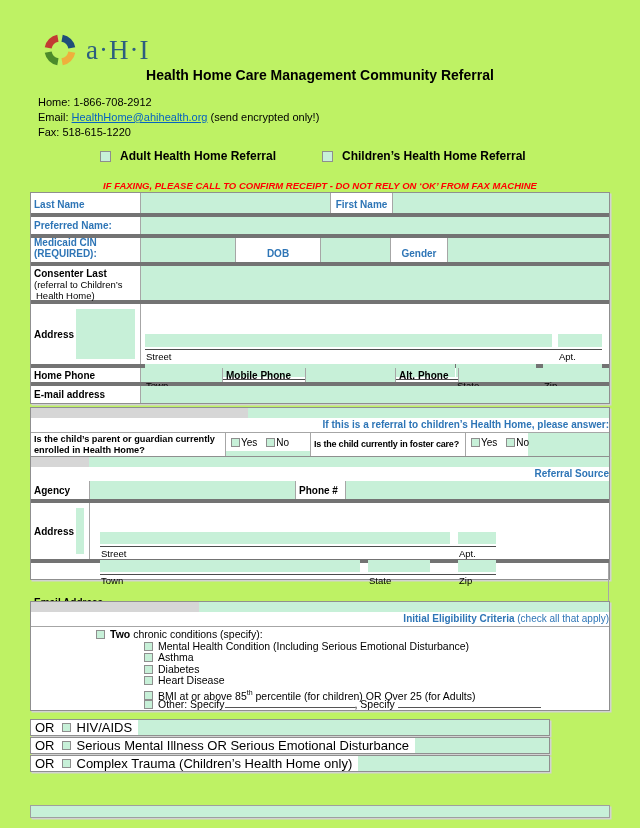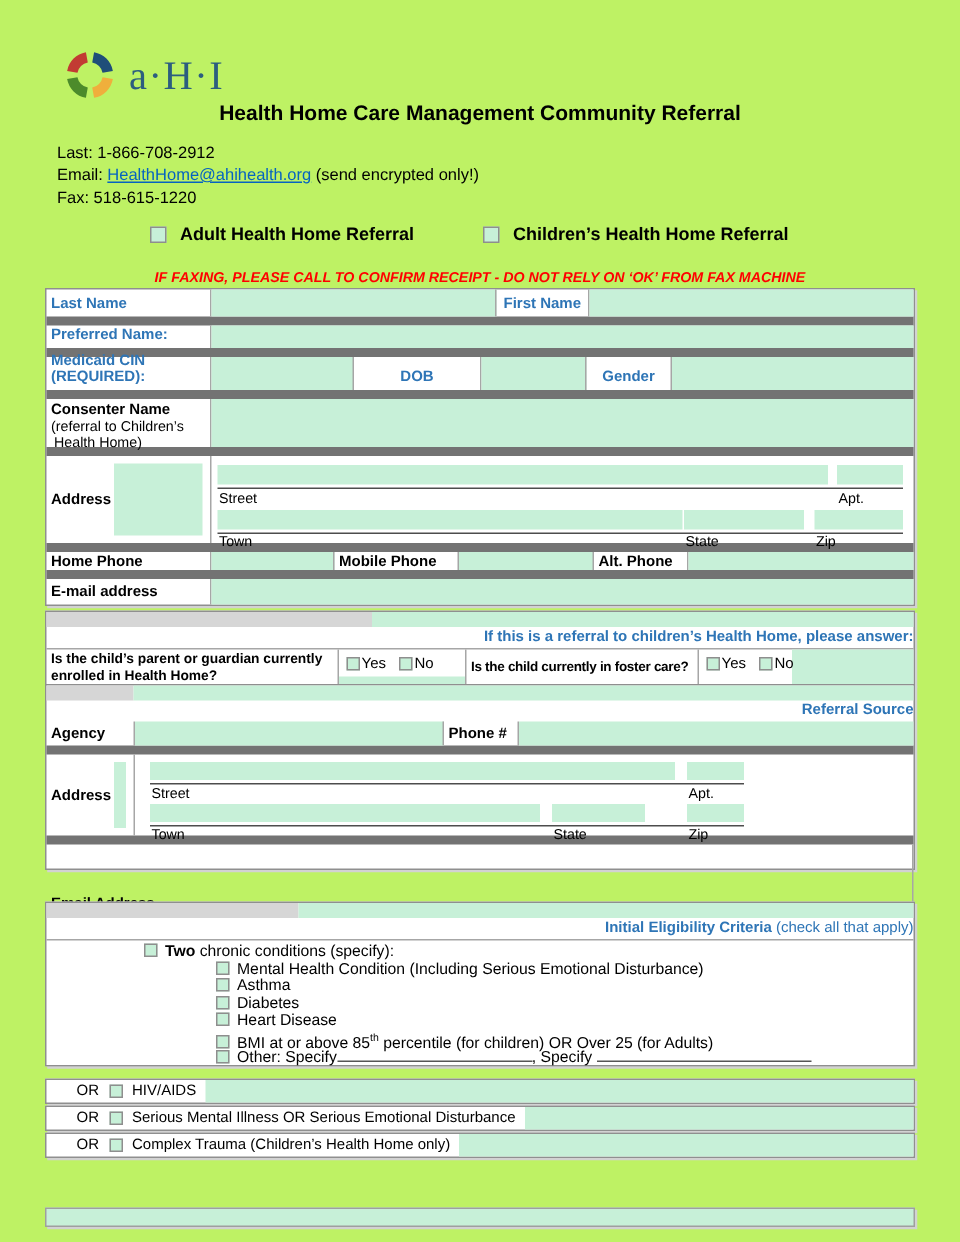--- a/index.html
+++ b/index.html
@@ -24,21 +24,21 @@
 
   
   .cb{display:inline-block;background:#C7F0D8;border:1px solid #8E8E8E;box-sizing:border-box;}
   .cb11{width:11px;height:11px;}
   .cb9{width:9px;height:9px;vertical-align:-1px;}
   .cb8{width:9px;height:9px;}
 
   
   .block{position:absolute;left:30px;width:580px;border:1px solid #8F8F8F;
          box-sizing:border-box;background:#fff;box-shadow:1.5px 1.5px 0 #d2d2d2;}
-  .trow{display:flex;border-bottom:6px solid #737373;box-sizing:border-box;}
+  .trow{display:flex;border-bottom:4px solid #737373;box-sizing:border-box;}
   .trow:last-child{border-bottom:none;}
   .cell{border-right:1px solid #A6A6A6;box-sizing:border-box;padding:2px 3px;position:relative;}
   .cell:last-child{border-right:none;}
   .grow{flex:1;}
   .green{background:#C7F0D8;}
   .lbl{font-size:10px;font-weight:bold;}
   .blue{color:#2E75B6;}
   .bottom{display:flex;align-items:flex-end;padding-bottom:3px;}
   .vcenter{display:flex;align-items:center;}
   .hcenter{justify-content:center;text-align:center;}
@@ -47,21 +47,21 @@
   .band-strip{display:flex;height:10px;}
   .strip-gray{background:#D6D6D6;height:100%;}
   .strip-green{background:#C7F0D8;flex:1;height:100%;}
   .band-text{font-size:10px;font-weight:bold;color:#2E75B6;padding:1px 0 1px 5px;height:12px;text-align:right;}
   .band-note{font-weight:normal;}
 
   
   .addr-label{display:flex;align-items:center;}
   .addr-label .lbl{flex:0 0 auto;}
   .addr-greenblock{flex:1;background:#C7F0D8;align-self:stretch;margin:3px 2px;}
-  .addr-right{position:relative;padding:0;}
+  .addr-right{position:relative;padding:0;margin-top:24px;}
   .bar{position:absolute;background:#C7F0D8;height:13px;}
   .rule{position:absolute;border-top:1px solid #4D4D4D;height:0;}
   .sublabel{position:absolute;font-size:9.5px;}
 
   
   .qtext{font-size:9.2px;font-weight:bold;line-height:11px;}
   .yn-cell{display:flex;flex-direction:column;padding:0;}
   .yn-row{display:flex;align-items:center;padding:4px 0 0 5px;font-size:10px;}
   .yn-row .yn{margin:0 9px 0 1px;}
   .yn-green{flex:1;background:#C7F0D8;margin-top:3px;}
@@ -71,23 +71,23 @@
   
   .chk{padding-top:2px;font-size:10.5px;}
   .chk-line{height:11.6px;line-height:11.6px;white-space:nowrap;}
   .chk-line .cb9{margin-right:5px;}
   .ind1{padding-left:65px;}
   .ind2{padding-left:113px;}
   sup{font-size:7px;}
   .uline{display:inline-block;border-bottom:1px solid #555;height:8px;}
 
   
-  .or-row{position:absolute;left:30px;width:580px;height:17px;border:1px solid #8F8F8F;
-          box-sizing:border-box;display:flex;align-items:center;padding-left:20px;
-          font-size:10px;background:#fff;box-shadow:1.5px 1.5px 0 #d2d2d2;}
+  .or-row{position:absolute;left:30px;width:520px;height:17px;border:1px solid #8F8F8F;
+          box-sizing:border-box;display:flex;align-items:center;padding-left:4px;
+          font-size:13px;background:#fff;box-shadow:1.5px 1.5px 0 #d2d2d2;}
   .or-row .cb9{margin:0 6px 0 7px;}
   .or-label{margin-right:6px;white-space:nowrap;}
   .or-green{flex:1;align-self:stretch;background:#C7F0D8;}
 
   
   .footer-bar{position:absolute;left:30px;top:805px;width:580px;height:13px;
               background:#C7F0D8;border:1px solid #9F9F9F;box-sizing:border-box;
               box-shadow:1.5px 1.5px 0 #d2d2d2;}
 </style>
 </head>
@@ -100,21 +100,21 @@
       <path d="M22.1 8.2 A12 12 0 0 1 31.8 17.9" stroke="#1F4E79" stroke-width="7" fill="none"></path>
       <path d="M31.8 22.1 A12 12 0 0 1 22.1 31.8" stroke="#EFAF3C" stroke-width="7" fill="none"></path>
       <path d="M17.9 31.8 A12 12 0 0 1 8.2 22.1" stroke="#4C8B2B" stroke-width="7" fill="none"></path>
       <path d="M8.2 17.9 A12 12 0 0 1 17.9 8.2" stroke="#C23B33" stroke-width="7" fill="none"></path>
     </svg>
     <span class="logo-text">a·H·I</span>
   </div>
 
   <div class="title">Health Home Care Management Community Referral</div>
   <div class="contact">
-    <div><span>Last:</span><span>1-866-708-2912</span></div>
+    <div><span>Home:</span><span>1-866-708-2912</span></div>
     <div><span>Email:</span><a class="email-link">HealthHome@ahihealth.org</a><span style="margin-left:3px;">(send encrypted only!)</span></div>
     <div><span>Fax:</span><span>518-615-1220</span></div>
   </div>
 
   <div class="reftype">
     <span class="cb cb11" style="margin-left:70px;"></span>
     <span class="reftype-label">Adult Health Home Referral</span>
     <span class="cb cb11" style="margin-left:46px;"></span>
     <span class="reftype-label">Children’s Health Home Referral</span>
   </div>
@@ -151,21 +151,21 @@
         </div>
       <div class="cell green" style="flex:0 0 70px;"></div>
       <div class="cell lbl blue bottom hcenter" style="flex:0 0 57px;">
           <span>Gender</span>
         </div>
       <div class="cell green grow"></div>
     </div>
 
     <div class="trow" style="height:38px;">
       <div class="cell" style="flex:0 0 110px;font-size:9.5px;line-height:11px;">
-        <b style="font-size:10px;">Consenter Name</b><br>
+        <b style="font-size:10px;">Consenter Last</b><br>
         <span>(referral to Children’s</span><br>
         <span style="padding-left:2px;">Health Home)</span>
       </div>
       <div class="cell green grow"></div>
     </div>
 
     <div class="trow" style="height:64px;">
       <div class="cell addr-label" style="flex:0 0 110px;">
         <span class="lbl">Address</span>
         <div class="addr-greenblock"></div>

